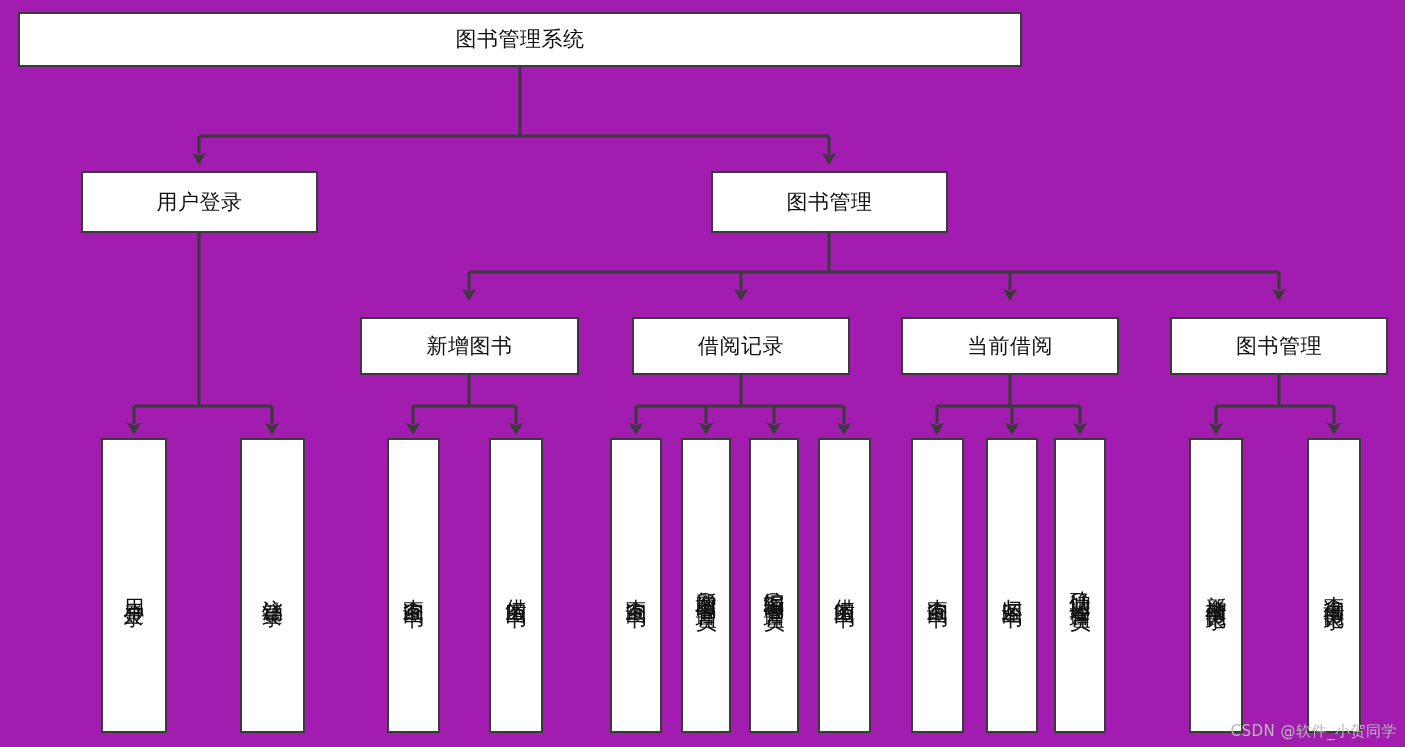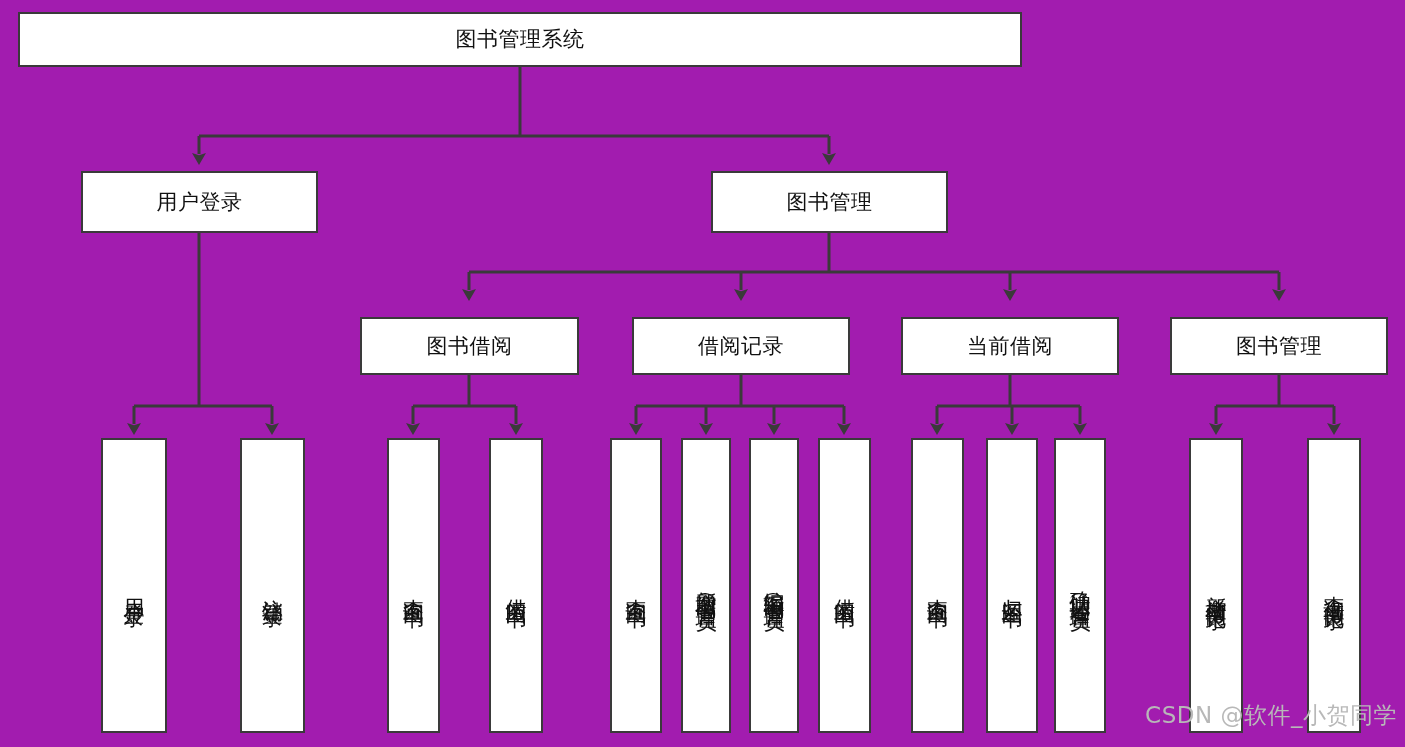--- a/index.html
+++ b/index.html
@@ -49,22 +49,22 @@
     padding-top: 4px;
   }
   .node .label {
     display: block;
     line-height: 1.15;
     white-space: nowrap;
   }
   .watermark {
     position: absolute;
     right: 8px;
-    bottom: 16px;
-    font-size: 23px;
+    bottom: 6px;
+    font-size: 15px;
     color: #b8b8b8;
     letter-spacing: 0.5px;
     user-select: none;
   }
 </style>
 </head>
 <body>
 
 <div id="diagram-root">
 
@@ -116,21 +116,21 @@
   </div>
 
   <div class="node horizontal" id="node-l2-0" style="left: 81px; top: 171px; width: 237px; height: 62px;">
     <span class="label">用户登录</span>
   </div>
   <div class="node horizontal" id="node-l2-1" style="left: 711px; top: 171px; width: 237px; height: 62px;">
     <span class="label">图书管理</span>
   </div>
 
   <div class="node horizontal" id="node-l3-0" style="left: 360px; top: 317px; width: 219px; height: 58px;">
-    <span class="label">图书借阅</span>
+    <span class="label">新增图书</span>
   </div>
   <div class="node horizontal" id="node-l3-1" style="left: 632px; top: 317px; width: 218px; height: 58px;">
     <span class="label">借阅记录</span>
   </div>
   <div class="node horizontal" id="node-l3-2" style="left: 901px; top: 317px; width: 218px; height: 58px;">
     <span class="label">当前借阅</span>
   </div>
   <div class="node horizontal" id="node-l3-3" style="left: 1170px; top: 317px; width: 218px; height: 58px;">
     <span class="label">图书管理</span>
   </div>

